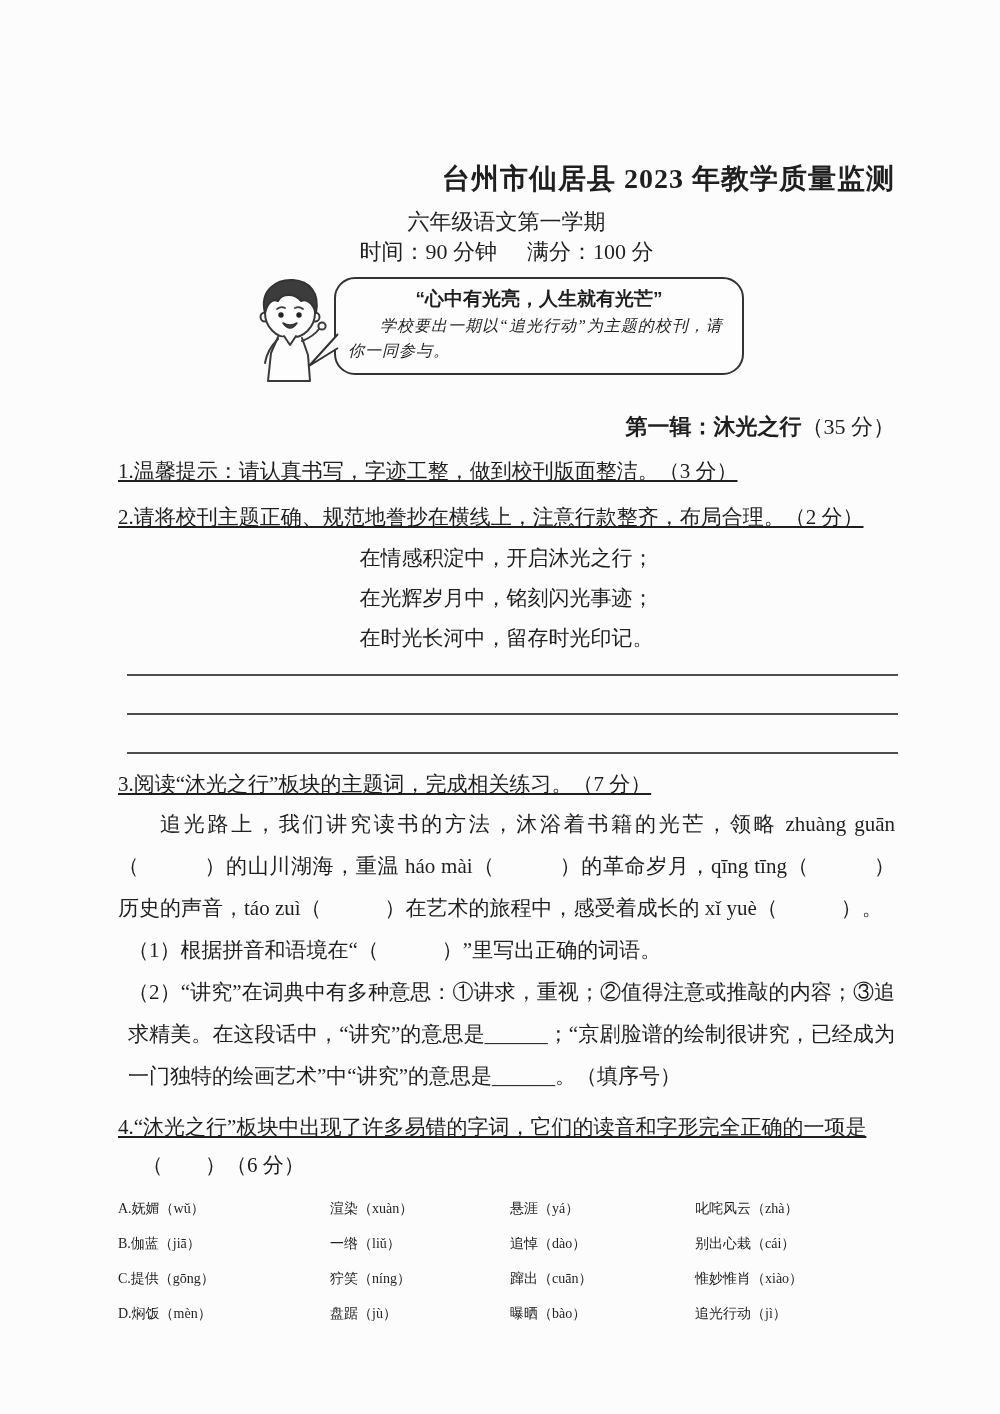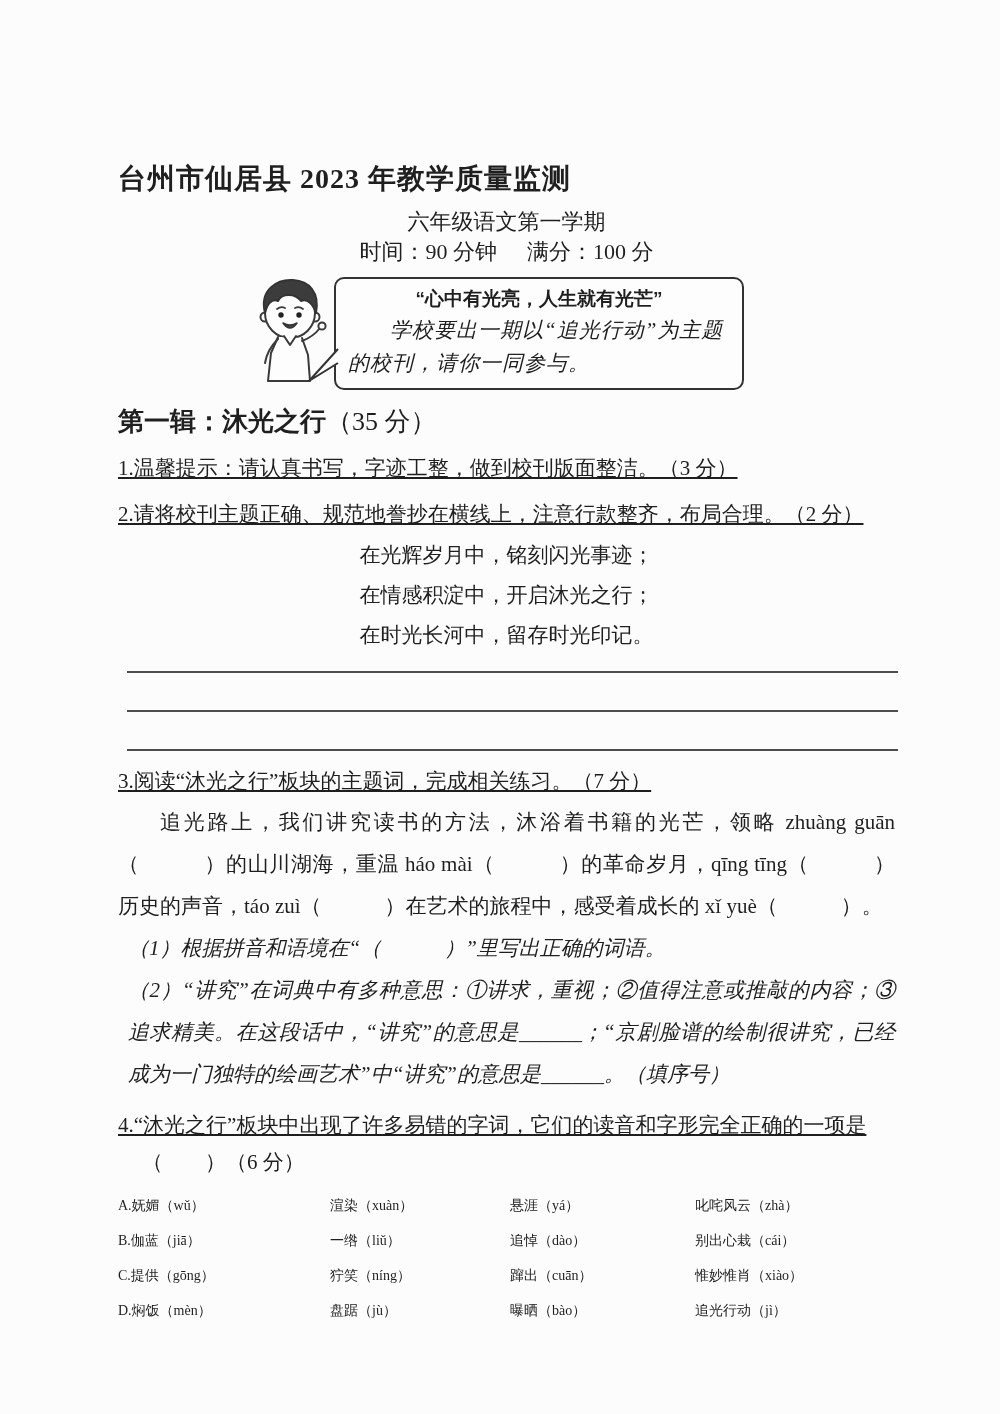--- a/index.html
+++ b/index.html
@@ -8,64 +8,64 @@
     width:1000px;height:1414px;
     background:#fcfcfc;
     box-sizing:border-box;
     padding:162px 105px 0 118px;
     font-family:"Liberation Serif","DejaVu Serif",serif;
     color:#1f1f1f;
     overflow:hidden;
   }
   
   .title{
-    font-size:28px;font-weight:bold;text-align:left;
+    font-size:28px;font-weight:bold;text-align:right;
     margin:0;letter-spacing:1px;line-height:1.2;
   }
   .subtitle{font-size:22px;text-align:center;margin-top:11px;}
   .info{font-size:22px;text-align:center;}
   .info-gap{display:inline-block;width:30px;}
 
   
   .intro{display:flex;align-items:flex-start;margin:10px 0 0 134px;height:116px;}
   .mascot{width:78px;flex:0 0 78px;}
   .bubble{
     position:relative;flex:0 0 auto;width:382px;
-    border:2px solid #333;border-radius:10px;
+    border:2px solid #333;border-radius:21px;
     background:#fdfdfd;padding:7px 12px 9px 12px;margin-left:4px;
   }
   .bubble-title{
     font-family:"Liberation Sans","DejaVu Sans",sans-serif;
     font-weight:bold;font-size:19px;text-align:center;line-height:1.35;
   }
   .bubble-text{
-    font-size:21px;font-style:italic;text-indent:2em;
+    font-size:16px;font-style:italic;text-indent:2em;
     margin-top:3px;line-height:1.55;letter-spacing:1px;
   }
   .bubble-tail{position:absolute;left:-29px;bottom:4px;}
 
   
-  .section-heading{text-align:left;font-size:26px;margin-top:12px;line-height:1.3;}
+  .section-heading{text-align:right;font-size:22px;margin-top:20px;line-height:1.3;}
   .section-heading .hbold{font-family:"Liberation Sans","DejaVu Sans",sans-serif;font-weight:bold;}
 
   
   .q{font-size:21px;line-height:1.4;margin:16px 0 0 0;text-align:justify;text-decoration:underline;}
 
   
   .copy-lines{margin-top:14px;text-align:center;font-size:21px;}
   .copy-line{line-height:1;margin-top:19px;}
   .copy-line:first-child{margin-top:16px;}
 
   
   .answer-lines{margin:0 0 0 9px;width:771px;}
   .answer-line{height:37px;border-bottom:2px solid #4d4d4d;}
   .answer-line:first-child{height:25px;}
 
   .passage{font-size:21px;line-height:2.0;text-indent:2em;text-align:justify;margin:4px 0 0 0;}
-  .subq{font-size:21px;line-height:2.0;text-align:justify;margin:0 0 0 10px;font-style:italic;}
+  .subq{font-size:21px;line-height:2.0;text-align:justify;margin:0 0 0 10px;}
 
   .q4-blank{font-size:21px;margin:8px 0 0 24px;line-height:1.4;}
 
   
   .options{
     display:grid;grid-template-columns:212px 180px 185px auto;
     font-size:14px;margin:22px 0 0 0;row-gap:21px;line-height:1;
   }
   .option-cell{white-space:nowrap;}
 </style>
@@ -107,22 +107,22 @@
       <div class="bubble-text">学校要出一期以“追光行动”为主题的校刊，请你一同参与。</div>
     </div>
   </div>
 
   <div class="section-heading"><span class="hbold">第一辑：沐光之行</span><span>（35 分）</span></div>
 
   <p class="q">1.温馨提示：请认真书写，字迹工整，做到校刊版面整洁。（3 分）</p>
   <p class="q">2.请将校刊主题正确、规范地誊抄在横线上，注意行款整齐，布局合理。（2 分）</p>
 
   <div class="copy-lines">
+    <div class="copy-line">在情感积淀中，开启沐光之行；</div>
     <div class="copy-line">在光辉岁月中，铭刻闪光事迹；</div>
-    <div class="copy-line">在情感积淀中，开启沐光之行；</div>
     <div class="copy-line">在时光长河中，留存时光印记。</div>
   </div>
 
   <div class="answer-lines">
     <div class="answer-line"></div>
     <div class="answer-line"></div>
     <div class="answer-line"></div>
   </div>
 
   <p class="q">3.阅读“沐光之行”板块的主题词，完成相关练习。（7 分）</p>

